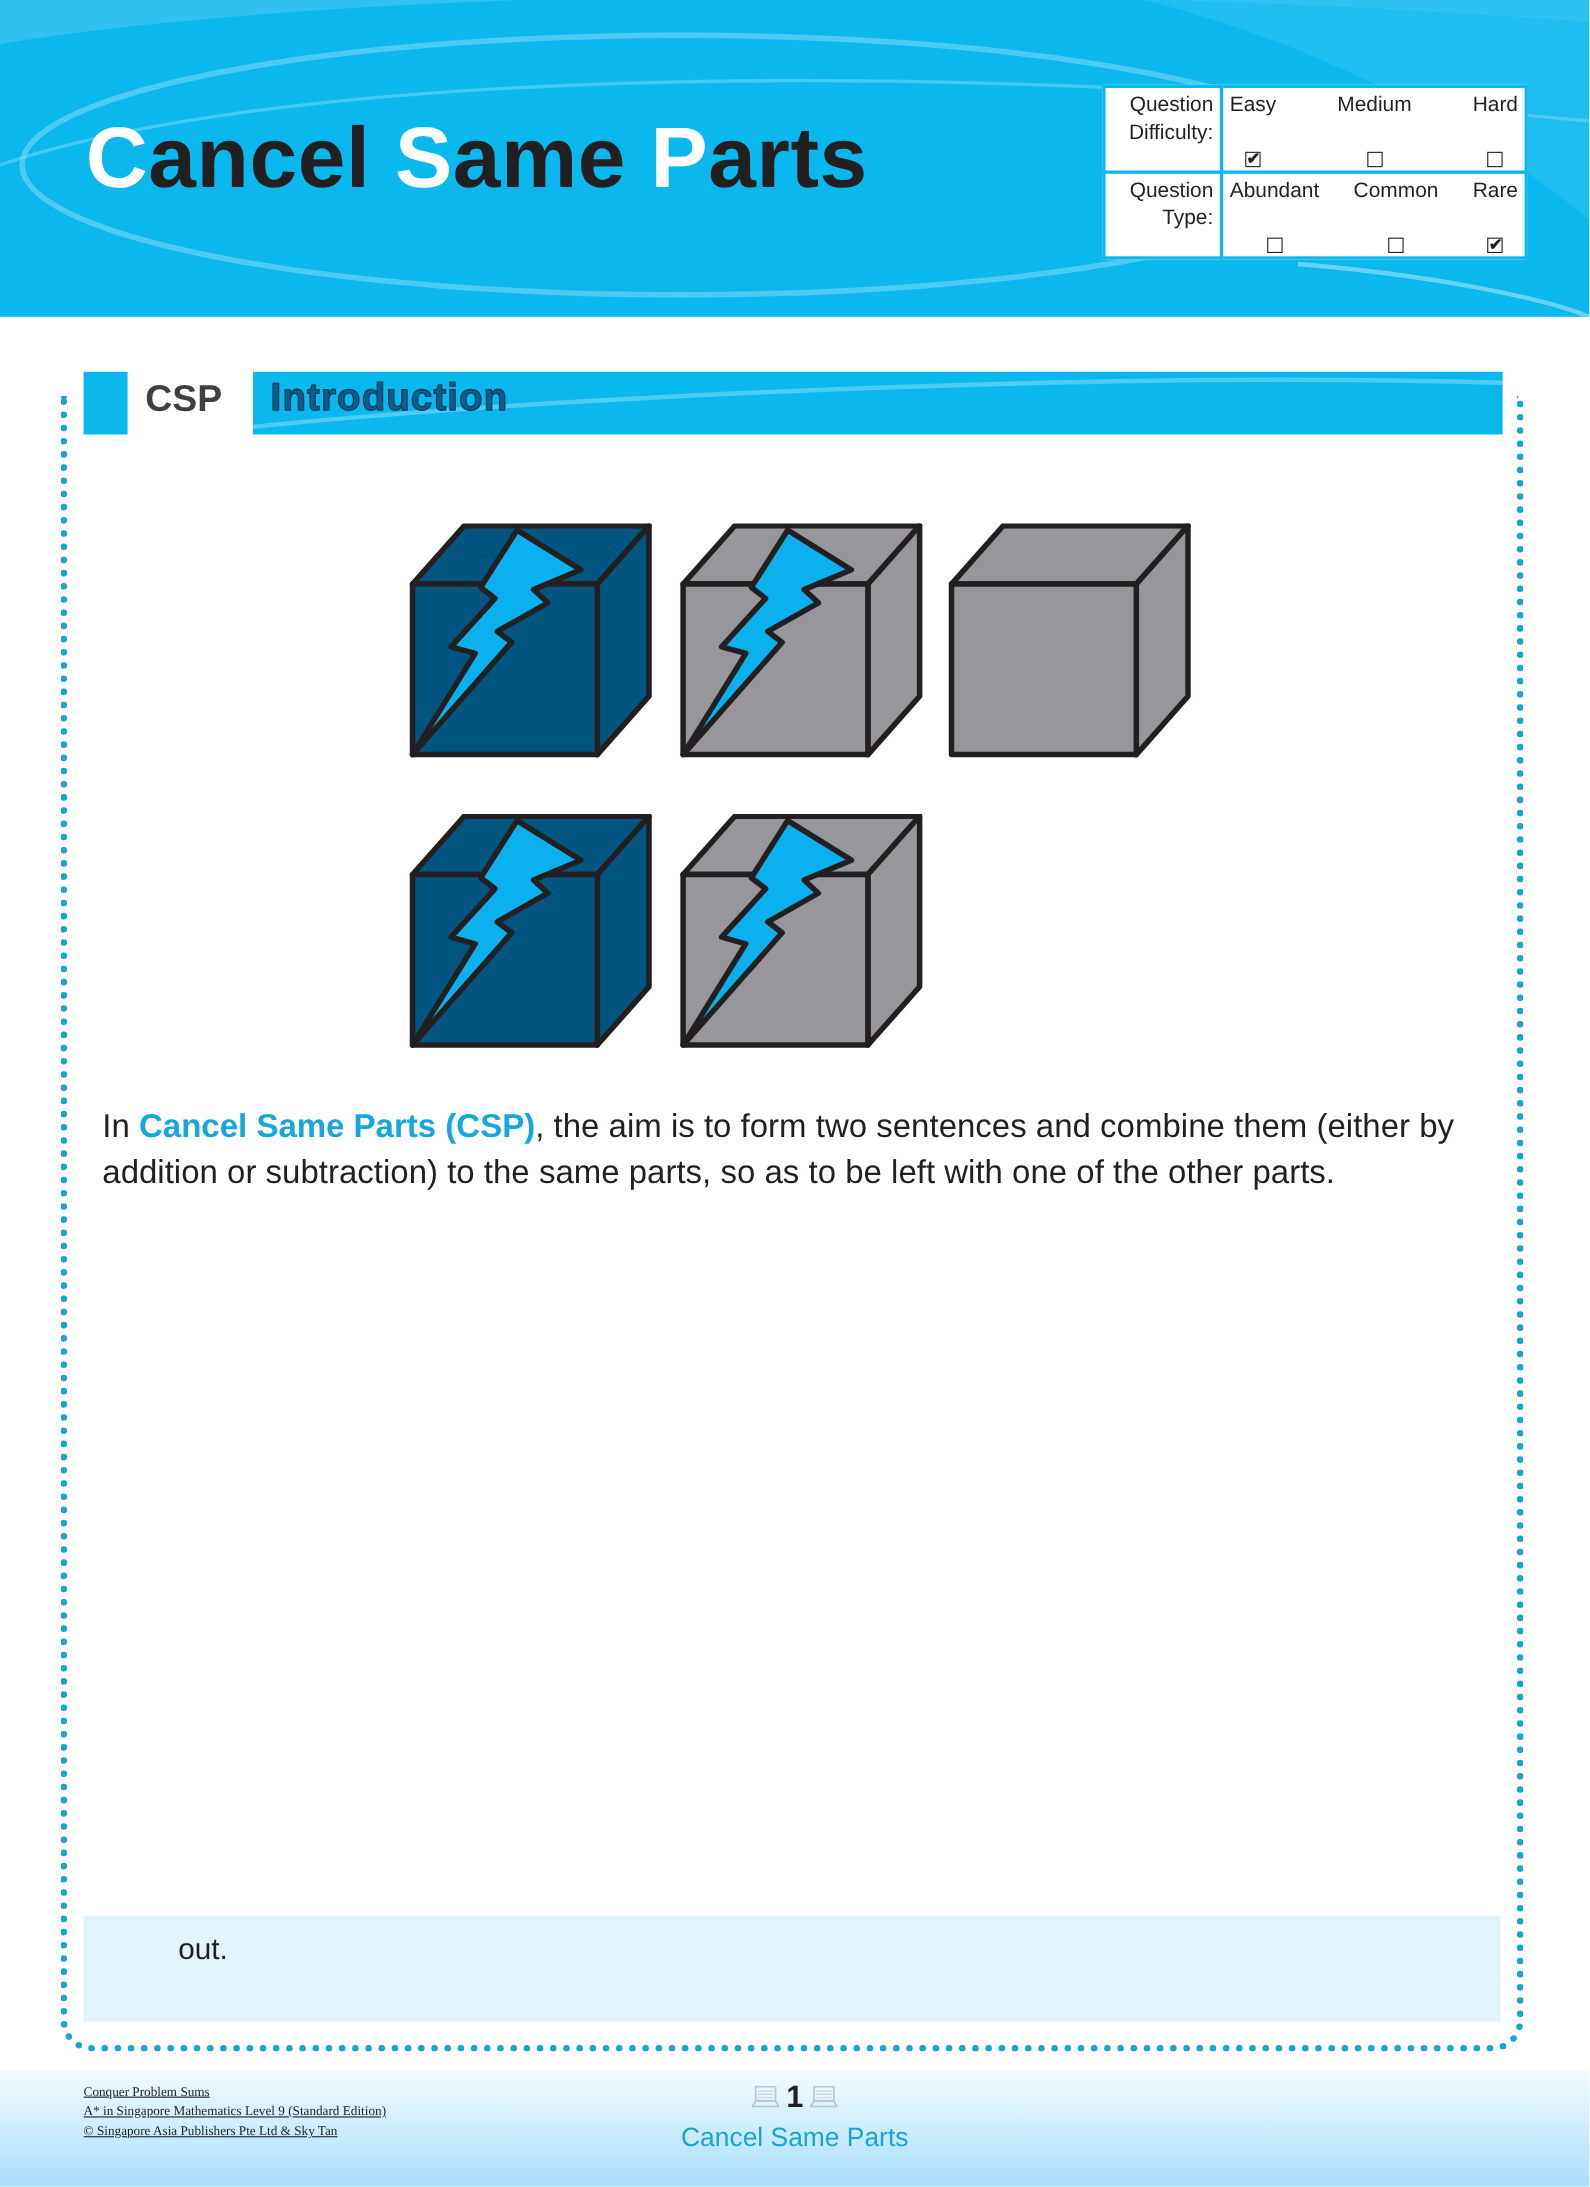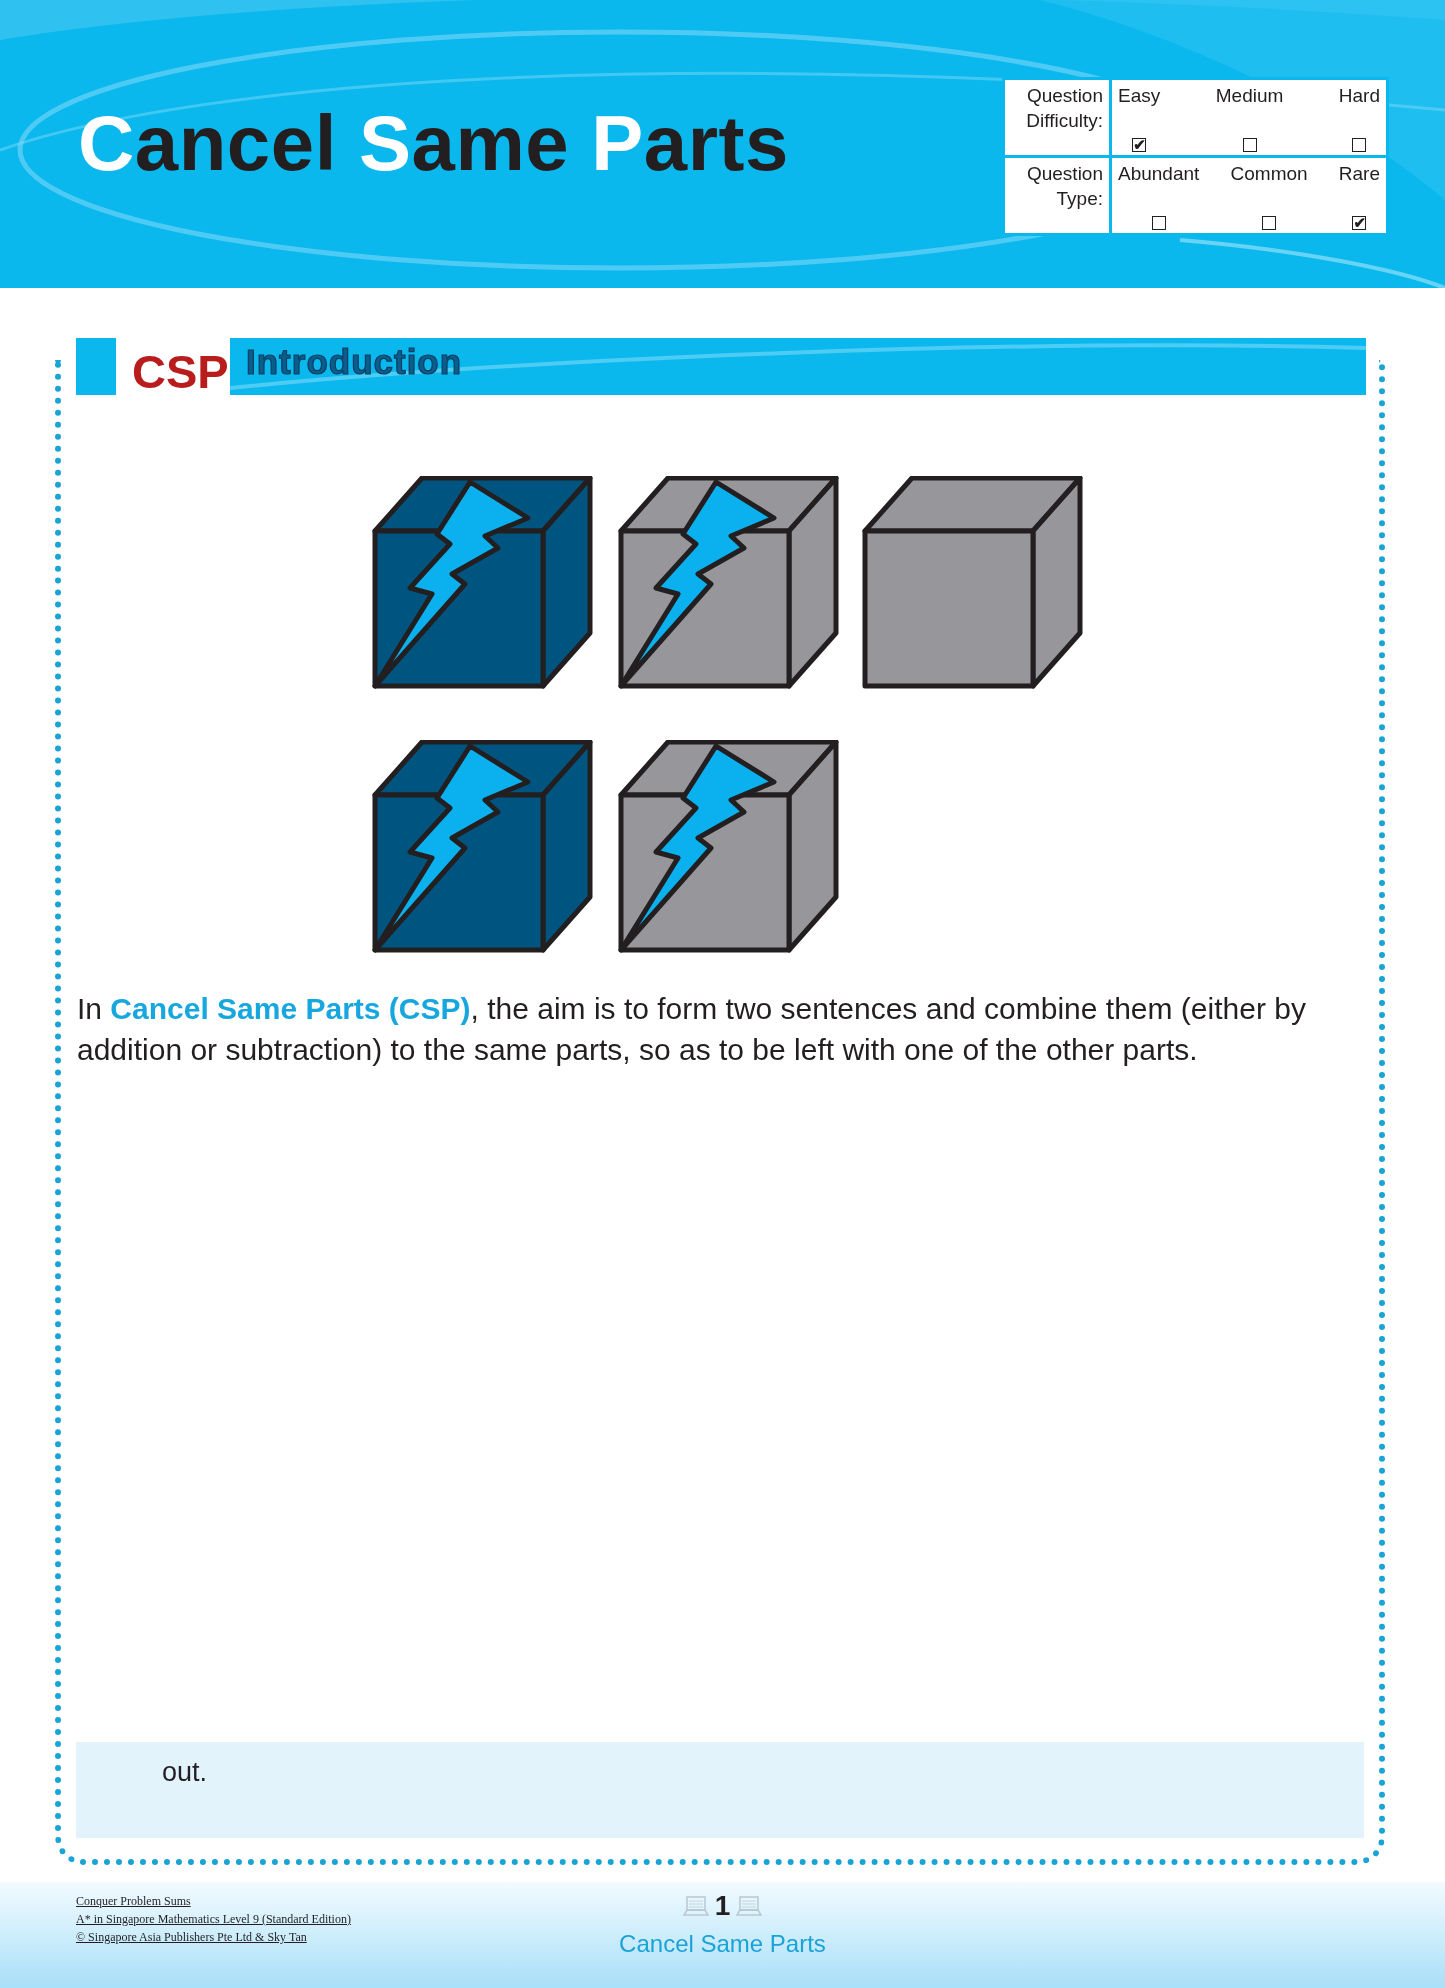--- a/index.html
+++ b/index.html
@@ -8,21 +8,21 @@
   .header svg.swoosh { position:absolute; left:0; top:0; }
   .title { position:absolute; left:78px; top:98px; font-size:78px; font-weight:bold; color:#231f20; letter-spacing:0.5px; white-space:nowrap; }
   .title .cap { color:#ffffff; }
   .diff-table { position:absolute; left:1002px; top:77px; border-collapse:collapse; background:#ffffff; font-size:19px; color:#231f20; }
   .diff-table td { border:3px solid #0bb8ee; padding:3px 6px; vertical-align:top; line-height:25px; }
   .diff-table td.lbl { width:92px;text-align:right; }
   .opts { display:flex; justify-content:space-between; width:262px; }
   .opt { display:flex; flex-direction:column; align-items:center;gap:24px; }
   .box { width:14px; height:14px; border:1px solid #231f20; margin-top:6px; position:relative; box-sizing:border-box; font-size:15px; line-height:12px; text-align:center; font-weight:bold; }
   .section-bar-left { position:absolute; left:76px; top:338px; width:40px; height:57px; background:#0bb8ee; }
-  .section-code { position:absolute; left:132px; top:344px; font-size:47px; font-weight:bold; color:#b91c1c; }
+  .section-code { position:absolute; left:132px; top:344px; font-size:34px; font-weight:bold; color:#404040; }
   .section-bar { position:absolute; left:230px; top:338px; width:1136px; height:57px; background:#0bb8ee; overflow:hidden; }
   .section-title { position:absolute; left:16px; top:4px; font-size:35px; font-weight:bold; color:#0a5d8c; -webkit-text-stroke:1.2px #0a3f60; letter-spacing:1px; }
   .dotted-frame { position:absolute; left:55px; top:360px; width:1330px; height:1505px; border:6px dotted #1aa3d6; border-top:none; border-radius:0 0 28px 28px; box-sizing:border-box; }
   .figure { position:absolute; left:360px; top:470px; width:720px; height:490px; }
   .cube { position:absolute; width:226px; height:220px; }
   .para { position:absolute; left:77px; top:988px; width:1300px; font-size:30px; line-height:41px; color:#231f20; }
   .para .hl { color:#17a7df; font-weight:bold; }
   .tip { position:absolute; left:76px; top:1742px; width:1288px; height:96px; background:#e2f3fc; box-sizing:border-box; padding:12px 20px 0 20px; font-size:27px; line-height:37px; color:#231f20; text-align:justify; }
   .tip-label { font-weight:bold; margin-right:6px; }
   .tip-indent { padding-left:66px; }
@@ -148,21 +148,21 @@
   <svg class="cube" style="left:256px;top:270px" viewBox="0 0 226 220">
     <g stroke="#231f20" stroke-width="5" stroke-linejoin="round">
       <polygon points="5,55 52,2 220,2 173,55" fill="#96969b"></polygon>
       <polygon points="173,55 220,2 220,157 173,210" fill="#96969b"></polygon>
       <polygon points="5,55 173,55 173,210 5,210" fill="#96969b"></polygon>
       <polygon points="5,210 62,118 40,112 80,68 67,58 100,6 158,42 115,60 128,72 82,98 95,108 5,210" fill="#0bb1ee"></polygon>
     </g>
   </svg>
 </div>
 
-<p class="para" style="margin:0"><span>In </span><span class="hl">Cancel Same Parts (CSP)</span><span>, the aim is to form two sentences and combine them (either by addition or subtraction) to the same parts, so as to be left with one of the other parts.</span></p>
+<p class="para" style="margin:16px"><span>In </span><span class="hl">Cancel Same Parts (CSP)</span><span>, the aim is to form two sentences and combine them (either by addition or subtraction) to the same parts, so as to be left with one of the other parts.</span></p>
 
 <div class="tip">
   <div class="tip-indent">out.</div>
 </div>
 
 <div class="footer">
   <div class="foot-left">
     <div>Conquer Problem Sums</div>
     <div>A* in Singapore Mathematics Level 9 (Standard Edition)</div>
     <div>© Singapore Asia Publishers Pte Ltd &amp; Sky Tan</div>

